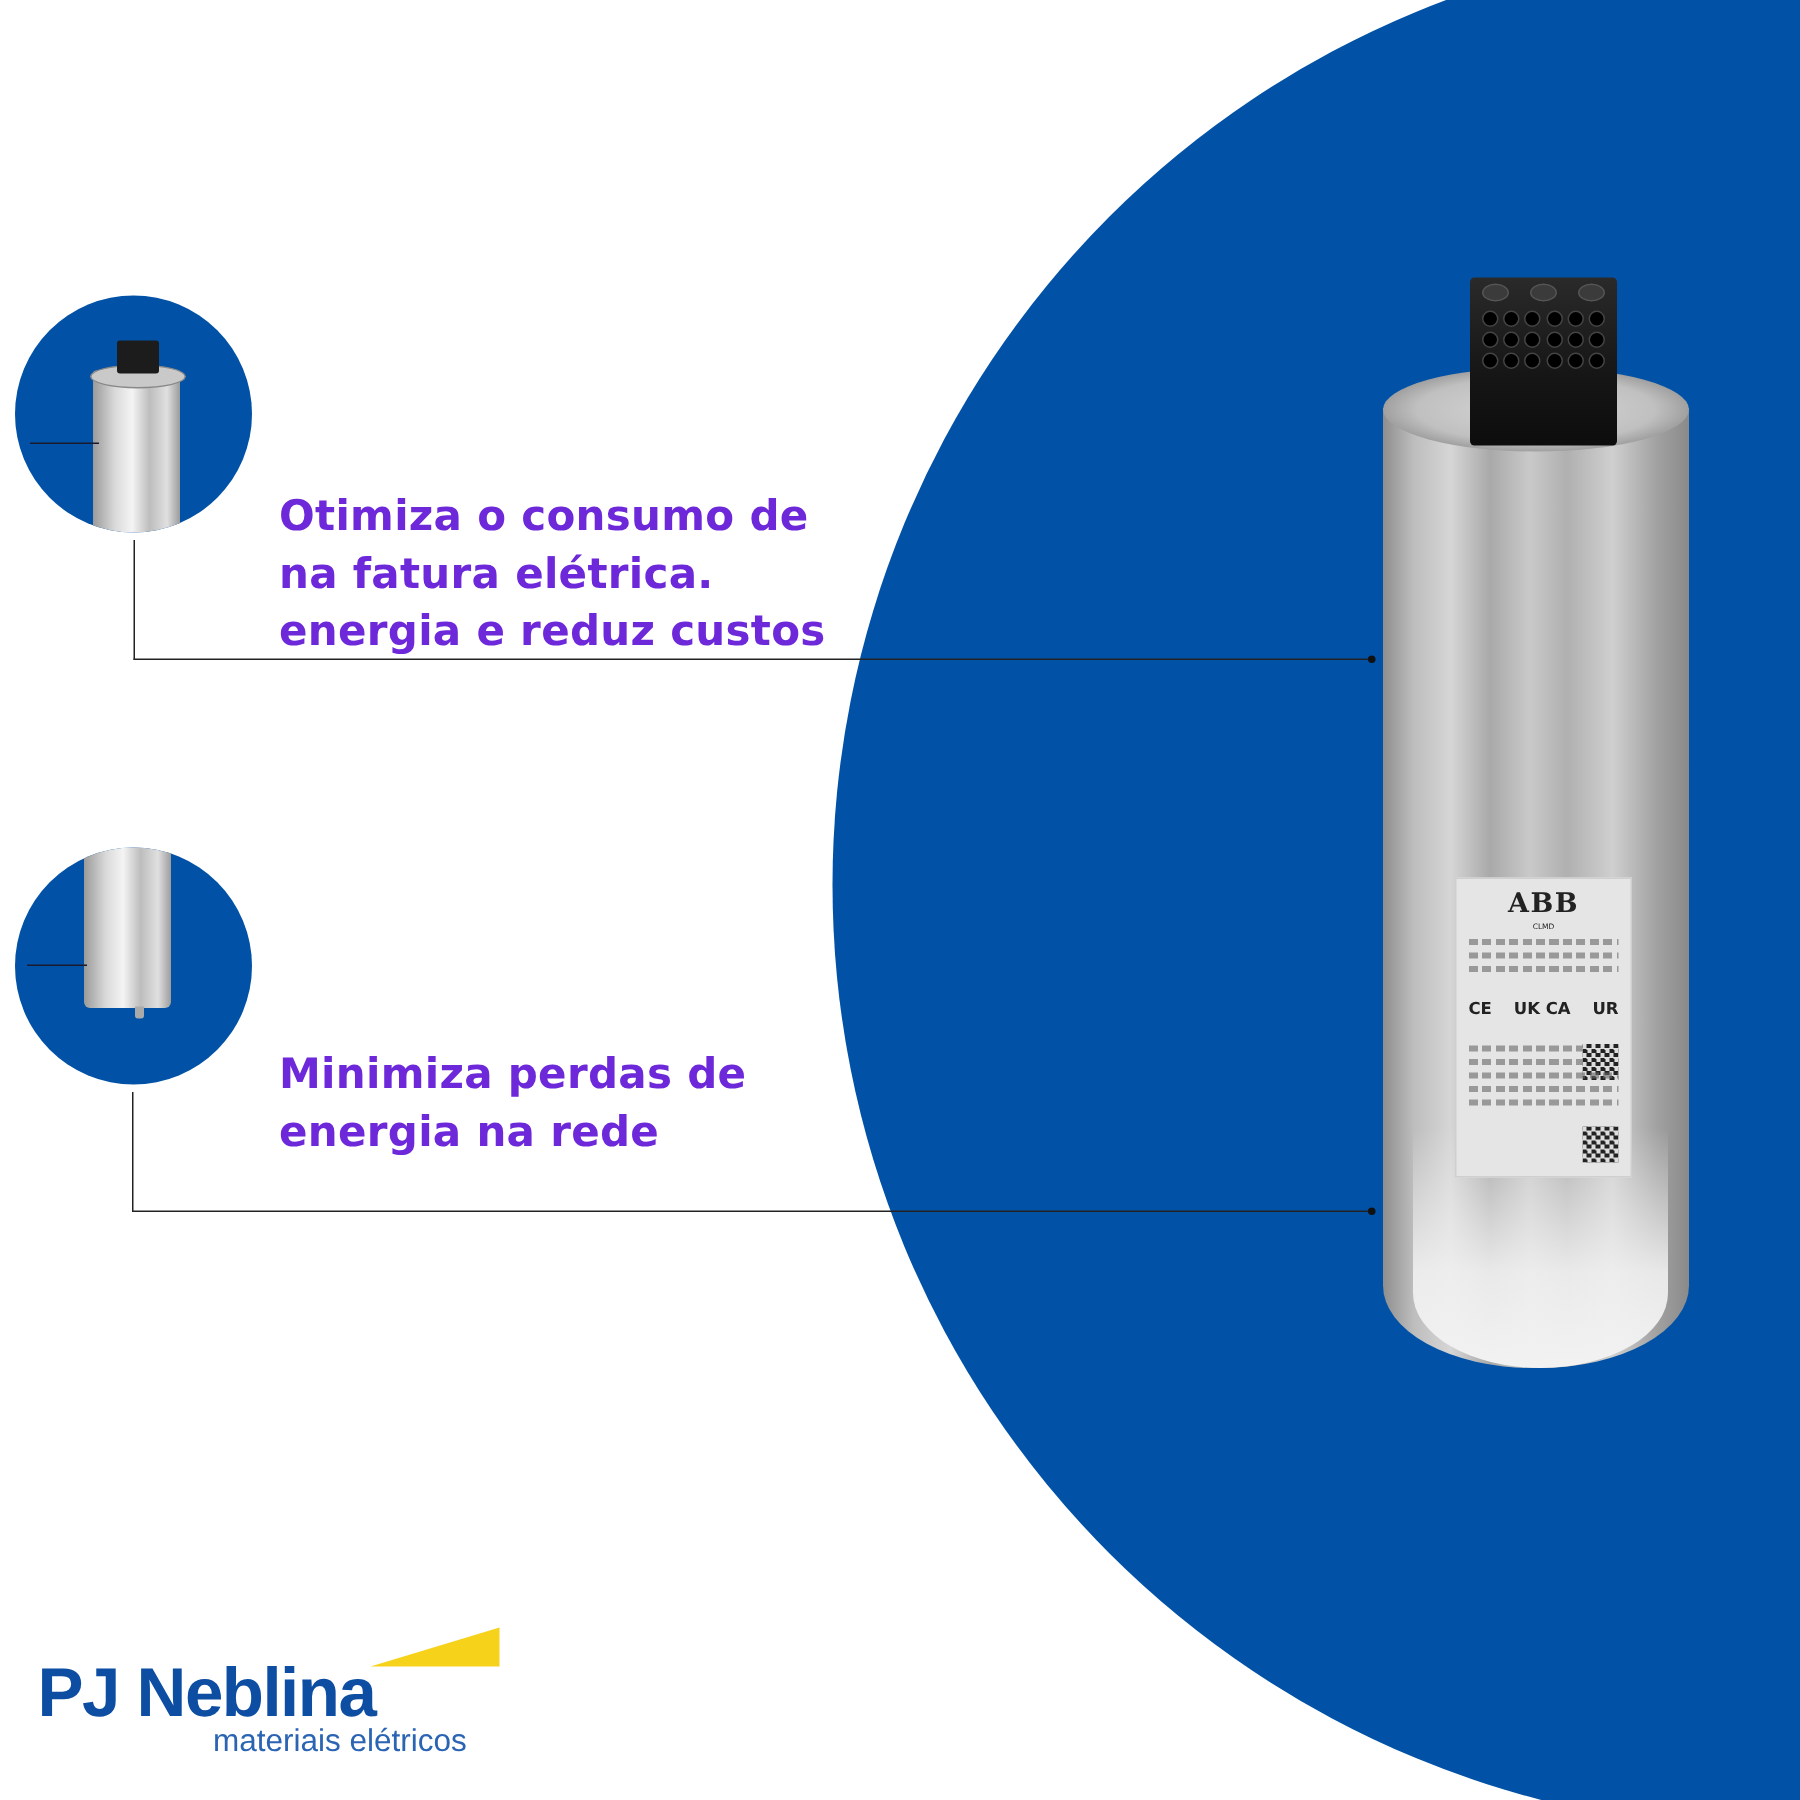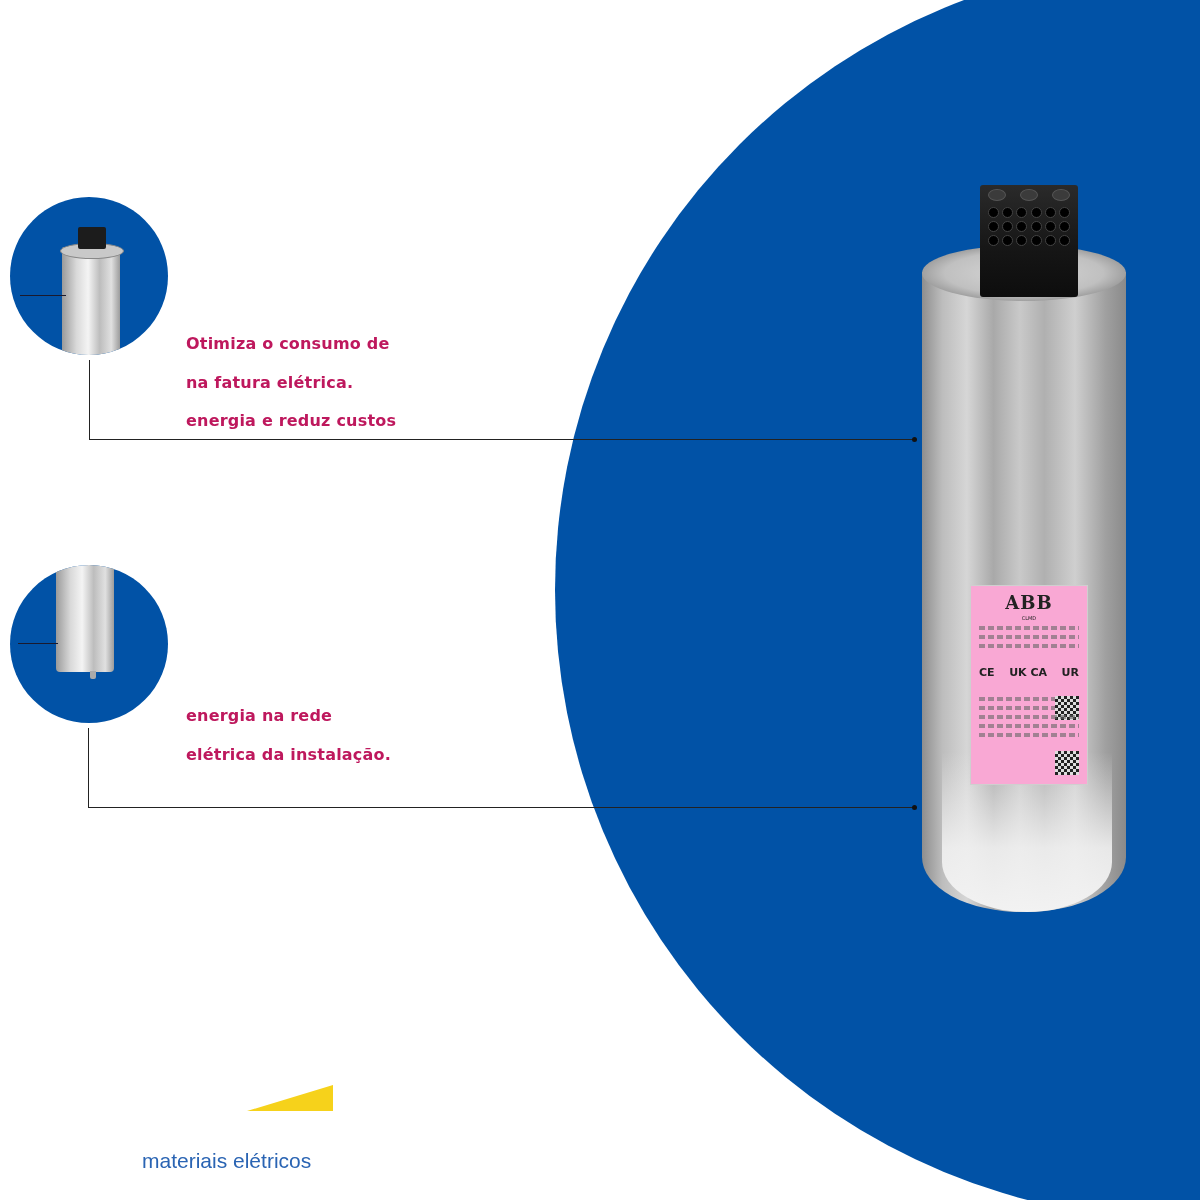--- a/index.html
+++ b/index.html
@@ -34,21 +34,21 @@
     background: linear-gradient(90deg, #8e8e8e 0%, #bdbdbd 10%, #d6d6d6 22%, #a9a9a9 35%, #c9c9c9 48%, #b0b0b0 60%, #cfcfcf 75%, #a0a0a0 90%, #8a8a8a 100%);
     z-index: 1;
   }
   .can-bottom-shine {
     position: absolute; left: 20px; bottom: 0; width: 170px; height: 160px;
     border-radius: 0 0 85px 85px / 0 0 50px 50px;
     background: linear-gradient(180deg, rgba(255,255,255,0) 0%, rgba(240,240,240,0.9) 60%, #f2f2f2 100%);
   }
   .label {
     position: absolute; left: 50px; top: 405px; width: 118px; height: 200px;
-    background: #f9a8d4; border: 1px solid #cfcfcf; z-index: 4;
+    background: #e5e5e5; border: 1px solid #cfcfcf; z-index: 4;
     font-family: "DejaVu Sans", sans-serif; color: #222; padding: 6px 6px; box-sizing: border-box;
   }
   .label .brand { font-family: "DejaVu Serif", serif; font-weight: bold; font-size: 18px; text-align: center; letter-spacing: 1px; }
   .label .model { font-size: 5px; text-align: center; margin-top: 2px; }
   .label .row { height: 4px; background: repeating-linear-gradient(90deg, #666 0 6px, transparent 6px 9px); margin: 5px 2px; opacity: 0.6; }
   .label .marks { display: flex; justify-content: space-between; font-size: 11px; font-weight: bold; margin: 18px 2px; }
   .label .qr { position: absolute; right: 8px; width: 24px; height: 24px; background: repeating-conic-gradient(#222 0 25%, #ddd 0 50%) 0 0/6px 6px; }
 
   
   .thumb {
@@ -70,21 +70,21 @@
   .thumb1 .thumb-arrow { left: 10px; top: 98px; width: 46px; }
   .thumb2 .thumb-arrow { left: 8px; top: 78px; width: 40px; }
 
   
   .vline { position: absolute; width: 1px; background: #222; }
   .hline { position: absolute; height: 1px; background: #222; }
   .dot { position: absolute; width: 5px; height: 5px; border-radius: 50%; background: #111; }
 
   .feature-text {
     position: absolute; left: 186px; font-family: "DejaVu Sans", sans-serif; font-weight: bold;
-    font-size: 16px; line-height: 38.5px; color: #be185d; letter-spacing: 0.2px;
+    font-size: 28px; line-height: 38.5px; color: #6d28d9; letter-spacing: 0.2px;
   }
   .feature-text div { white-space: nowrap; }
   .feat1 { top: 325px; }
   .feat2 { top: 697px; }
 
   
   .logo { position: absolute; left: 25px; top: 1085px; width: 300px; height: 90px; }
   .logo .triangle {
     position: absolute; left: 222px; top: 0; width: 0; height: 0;
     border-left: 86px solid transparent; border-bottom: 26px solid #f6d21b;
@@ -173,20 +173,21 @@
 
 <div class="thumb thumb2">
   <div class="mini-can"></div>
   <div class="mini-pin"></div>
   <div class="thumb-arrow"></div>
 </div>
 <div class="vline" style="left:88px; top:728px; height:80px;"></div>
 <div class="hline" style="left:88px; top:807px; width:827px;"></div>
 <div class="dot" style="left:912px; top:805px;"></div>
 <div class="feature-text feat2">
+  <div>Minimiza perdas de</div>
   <div>energia na rede</div>
-  <div>elétrica da instalação.</div>
 </div>
 
 <div class="logo">
   <div class="triangle"></div>
+  <div class="brand-name">PJ Neblina</div>
   <div class="tagline">materiais elétricos</div>
 </div>
 
 </body></html>

